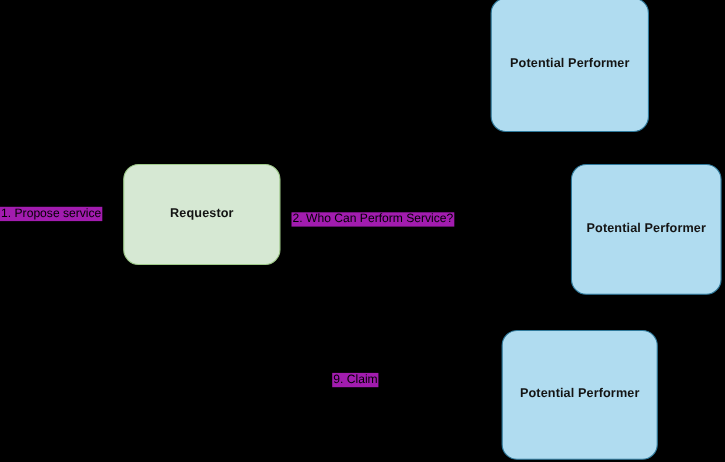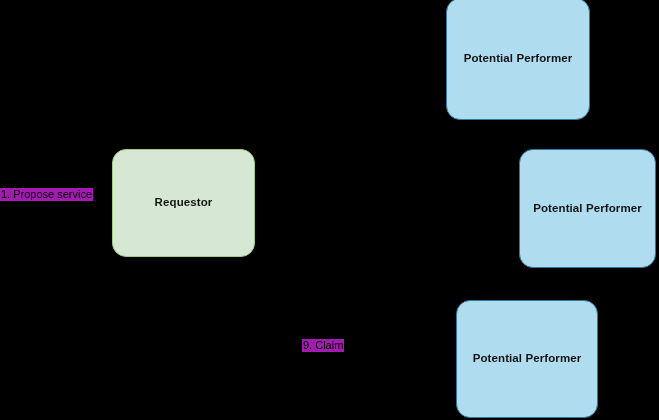--- a/index.html
+++ b/index.html
@@ -49,34 +49,35 @@
     white-space: nowrap;
     padding: 0px 1px;
     box-sizing: border-box;
   }
 </style>
 </head>
 <body>
 
 <div id="canvas">
 
-  <div class="node node-requestor" style="left:112px; top:149px; width:143px; height:108px;">
+  <div class="node node-requestor" style="left:112px; top:149px; width:143px; height:92px;">
     <span>Requestor</span>
   </div>
 
   <div class="node node-performer" style="left:446px; top:-2px; width:144px; height:122px;">
     <span>Potential Performer</span>
   </div>
 
   <div class="node node-performer" style="left:519px; top:149px; width:137px; height:119px;">
     <span>Potential Performer</span>
   </div>
 
   <div class="node node-performer" style="left:456px; top:300px; width:142px; height:118px;">
     <span>Potential Performer</span>
   </div>
 
   <div class="edge-label" style="left:0px; top:188px;">1. Propose service</div>
 
+  <div class="edge-label" style="left:265px; top:193px;">2. Who Can Perform Service?</div>
 
   <div class="edge-label" style="left:302px; top:339px;">9. Claim</div>
 
 </div>
 
 </body></html>

